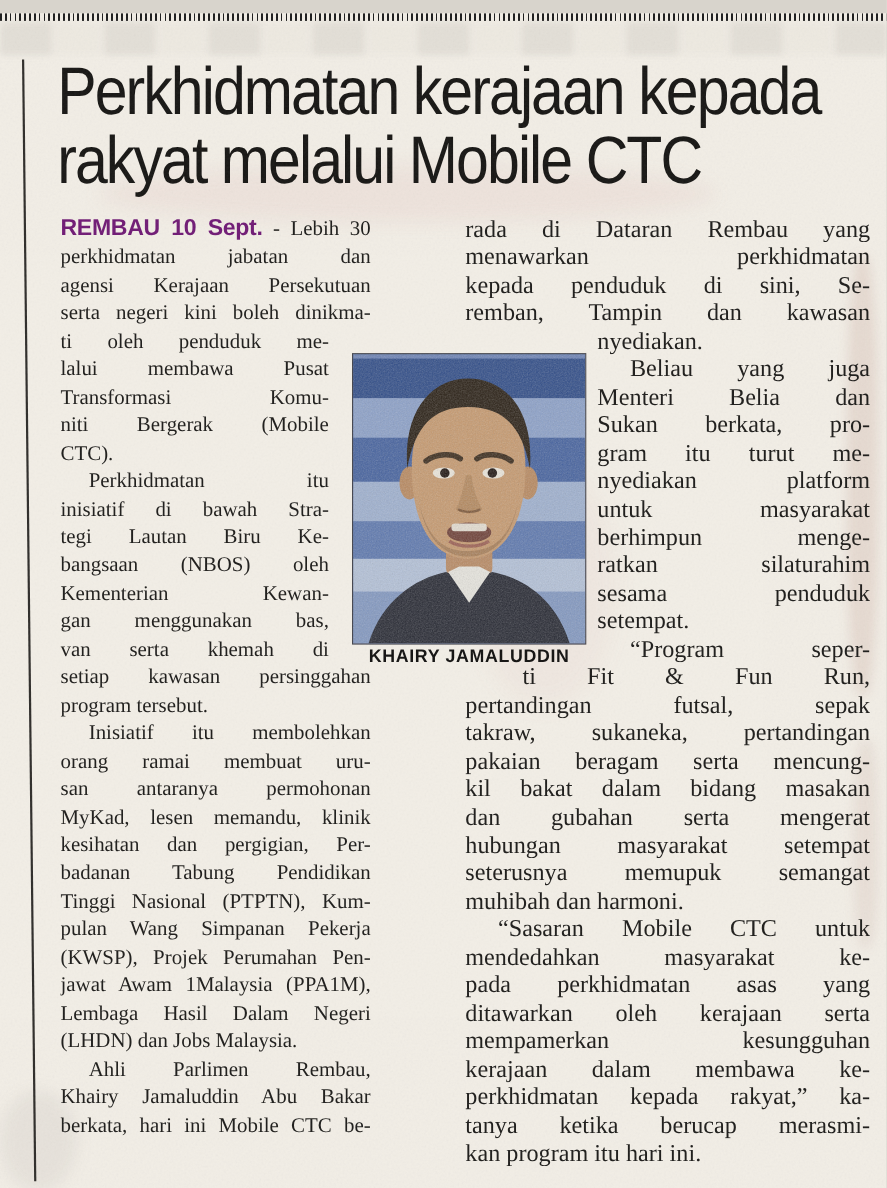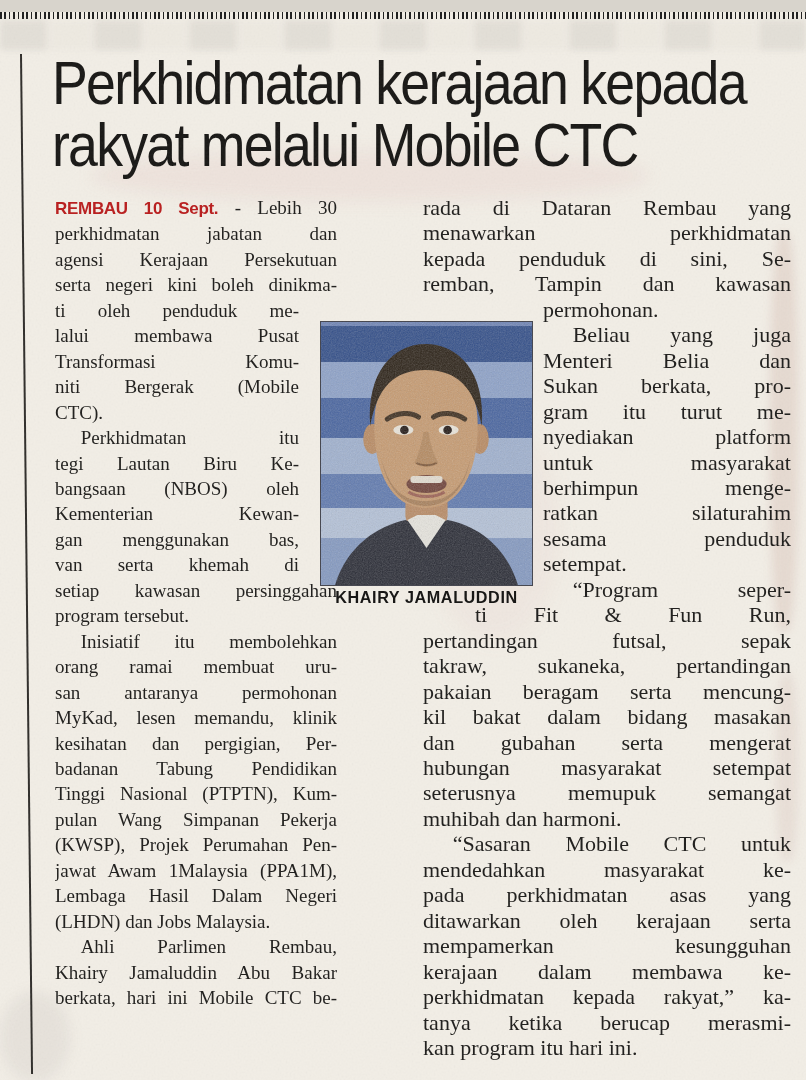--- a/index.html
+++ b/index.html
@@ -53,21 +53,21 @@
   }
   .col .ln.e{text-align-last:left;}
   .col .ln.i{text-indent:1.35em;}
   .col-left{left:55px;width:282px;font-size:19px;line-height:25.45px;}
   .col-right{left:423px;width:368px;font-size:22px;line-height:25.45px;}
   .col-left .ln.n{margin-right:38px;}
   .col-right .ln.n{margin-left:120px;}
   .col-right .ln.n2{margin-left:52px;}
   .dl{
     font-family:"Liberation Sans", sans-serif;font-weight:700;
-    font-size:17px;letter-spacing:-0.3px;color:#b91c1c;
+    font-size:21px;letter-spacing:-0.3px;color:#701a75;
   }
   
   .figure{position:absolute;left:321px;top:310px;width:211px;}
   .figure .img{
     width:211px;height:263px;outline:1px solid #44454e;
     background:#4d69a6;display:block;
   }
   .figure .caption{
     margin-top:3px;text-align:center;
     font-family:"Liberation Sans", sans-serif;font-weight:700;
@@ -98,20 +98,21 @@
       <div class="ln"><b class="dl">REMBAU 10 Sept.</b> - Lebih 30</div>
       <div class="ln">perkhidmatan jabatan dan</div>
       <div class="ln">agensi Kerajaan Persekutuan</div>
       <div class="ln">serta negeri kini boleh dinikma-</div>
       <div class="ln n">ti oleh penduduk me-</div>
       <div class="ln n">lalui membawa Pusat</div>
       <div class="ln n">Transformasi Komu-</div>
       <div class="ln n">niti Bergerak (Mobile</div>
       <div class="ln n e">CTC).</div>
       <div class="ln n i">Perkhidmatan itu</div>
+      <div class="ln n">inisiatif di bawah Stra-</div>
       <div class="ln n">tegi Lautan Biru Ke-</div>
       <div class="ln n">bangsaan (NBOS) oleh</div>
       <div class="ln n">Kementerian Kewan-</div>
       <div class="ln n">gan menggunakan bas,</div>
       <div class="ln n">van serta khemah di</div>
       <div class="ln">setiap kawasan persinggahan</div>
       <div class="ln e">program tersebut.</div>
       <div class="ln i">Inisiatif itu membolehkan</div>
       <div class="ln">orang ramai membuat uru-</div>
       <div class="ln">san antaranya permohonan</div>
@@ -127,21 +128,21 @@
       <div class="ln i">Ahli Parlimen Rembau,</div>
       <div class="ln">Khairy Jamaluddin Abu Bakar</div>
       <div class="ln">berkata, hari ini Mobile CTC be-</div>
     </div>
 
   <div class="col col-right">
       <div class="ln">rada di Dataran Rembau yang</div>
       <div class="ln">menawarkan perkhidmatan</div>
       <div class="ln">kepada penduduk di sini, Se-</div>
       <div class="ln">remban, Tampin dan kawasan</div>
-      <div class="ln n e">permohonan.</div>
+      <div class="ln n e">nyediakan.</div>
       <div class="ln n i">Beliau yang juga</div>
       <div class="ln n">Menteri Belia dan</div>
       <div class="ln n">Sukan berkata, pro-</div>
       <div class="ln n">gram itu turut me-</div>
       <div class="ln n">nyediakan platform</div>
       <div class="ln n">untuk masyarakat</div>
       <div class="ln n">berhimpun menge-</div>
       <div class="ln n">ratkan silaturahim</div>
       <div class="ln n">sesama penduduk</div>
       <div class="ln n e">setempat.</div>

